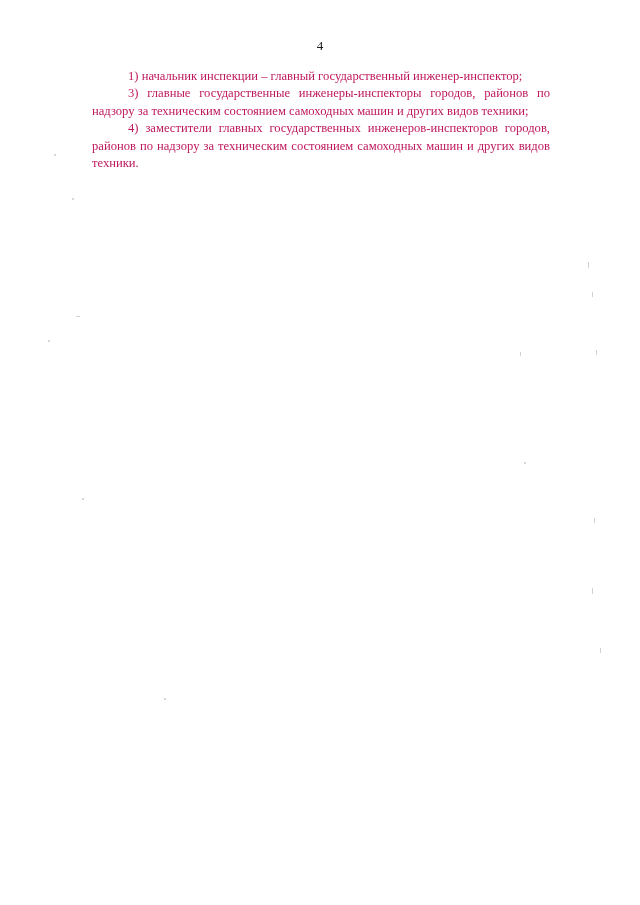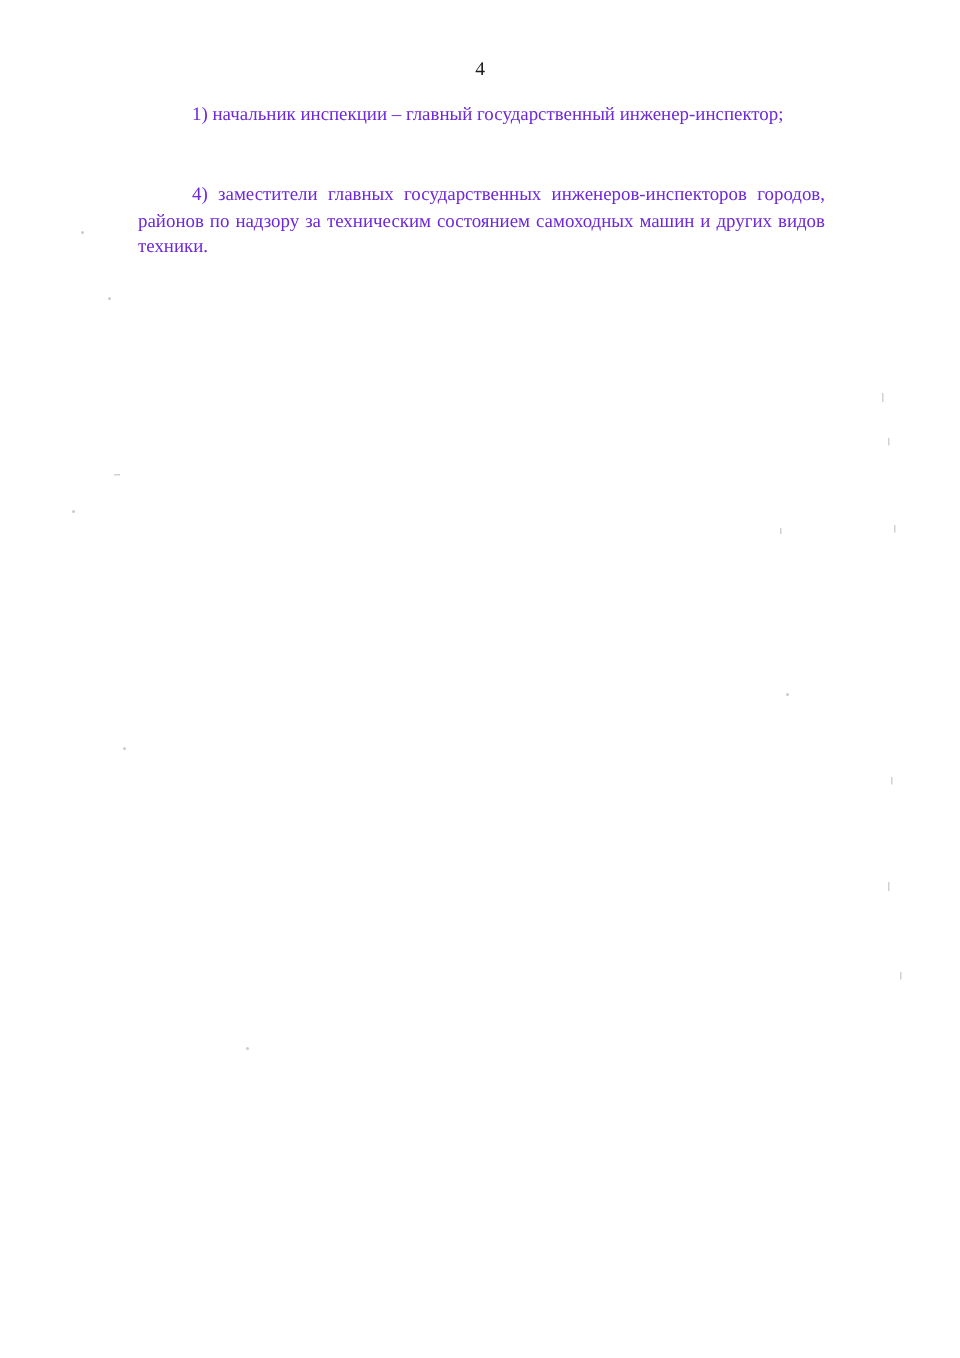--- a/index.html
+++ b/index.html
@@ -35,32 +35,31 @@
 
   .body-text {
     position: absolute;
     top: 68px;
     left: 92px;
     width: 458px;
     font-size: 12.6px;
     line-height: 17.4px;
     text-align: justify;
     text-justify: inter-word;
-    color: #6d28d9;
+    color: #be185d;
   }
 
   .para {
     margin: 0 0 0 0;
     text-indent: 36px;
     text-align: justify;
   }
 
   .para:last-child {
     text-align: justify;
-    margin-top: 36px;
   }
 
   
   .speck {
     position: absolute;
     background: #b9b9b9;
     border-radius: 50%;
     opacity: .75;
   }
   .speck.dash {
@@ -70,20 +69,21 @@
 </style>
 </head>
 <body>
 
 <div class="page">
 
   <div class="page-number">4</div>
 
   <div class="body-text">
     <p class="para">1) начальник инспекции – главный государственный инженер-инспектор;</p>
+    <p class="para">3) главные государственные инженеры-инспекторы городов, районов по надзору за техническим состоянием самоходных машин и других видов техники;</p>
     <p class="para">4) заместители главных государственных инженеров-инспекторов городов, районов по надзору за техническим состоянием самоходных машин и других видов техники.</p>
   </div>
 
   <span class="speck" style="left:54px;  top:154px; width:2px; height:2px;"></span>
   <span class="speck" style="left:72px;  top:198px; width:2px; height:2px;"></span>
   <span class="speck dash" style="left:76px; top:316px; width:4px; height:1px;"></span>
   <span class="speck" style="left:48px;  top:340px; width:2px; height:2px;"></span>
   <span class="speck dash" style="left:520px;top:352px; width:1px; height:4px;"></span>
   <span class="speck dash" style="left:596px;top:350px; width:1px; height:5px;"></span>
   <span class="speck dash" style="left:588px;top:262px; width:1px; height:6px;"></span>

